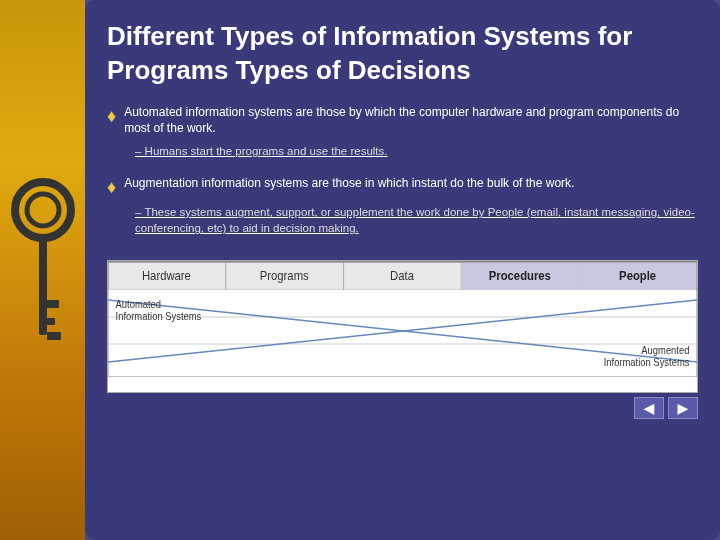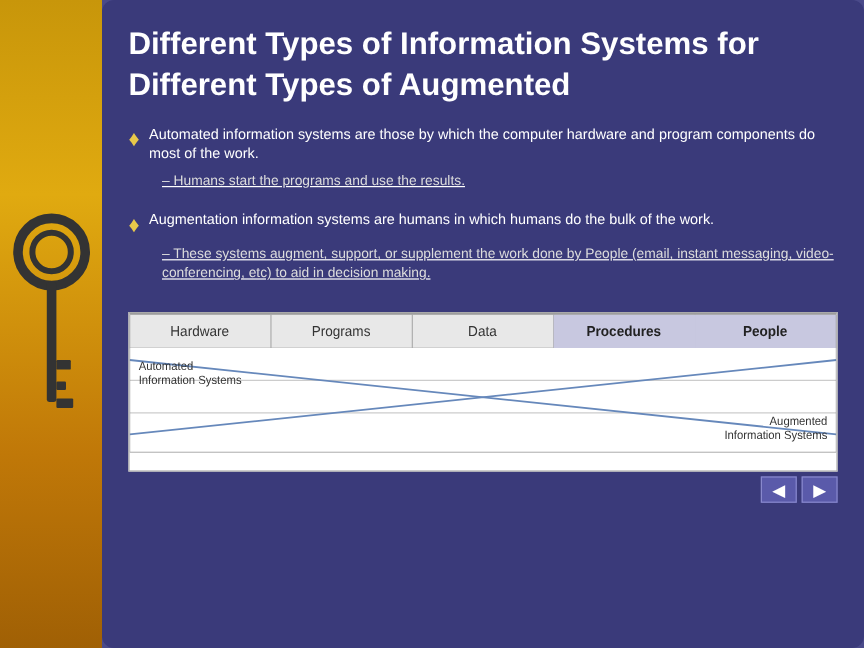--- a/index.html
+++ b/index.html
@@ -148,37 +148,37 @@
     <rect x="39" y="130" width="12" height="8" fill="#333" rx="1"></rect>
     <rect x="39" y="148" width="8" height="7" fill="#333" rx="1"></rect>
     <rect x="39" y="162" width="14" height="8" fill="#333" rx="1"></rect>
   </svg>
 </div>
 
 <div class="main-content">
 
   <div class="slide-title">
     <span>Different Types of Information Systems for</span><br>
-    <span>Different Types of Augmented</span>
+    <span>Programs Types of Decisions</span>
   </div>
 
   <div class="bullet-section">
     <div class="bullet-main">
       <span class="bullet-diamond">♦</span>
       <span class="bullet-text">Automated information systems are those by which the computer hardware and program components do most of the work.</span>
     </div>
     <div class="sub-bullet">
       <span class="sub-text">– Humans start the programs and use the results.</span>
     </div>
   </div>
 
   <div class="bullet-section">
     <div class="bullet-main">
       <span class="bullet-diamond">♦</span>
-      <span class="bullet-text">Augmentation information systems are humans in which humans do the bulk of the work.</span>
+      <span class="bullet-text">Augmentation information systems are those in which instant do the bulk of the work.</span>
     </div>
     <div class="sub-bullet">
       <span class="sub-text">– These systems augment, support, or supplement the work done by People (email, instant messaging, video-conferencing, etc) to aid in decision making.</span>
     </div>
   </div>
 
   <div class="diagram-container">
     <div class="diagram-header-row">
     </div>
     <div class="diagram-body">

